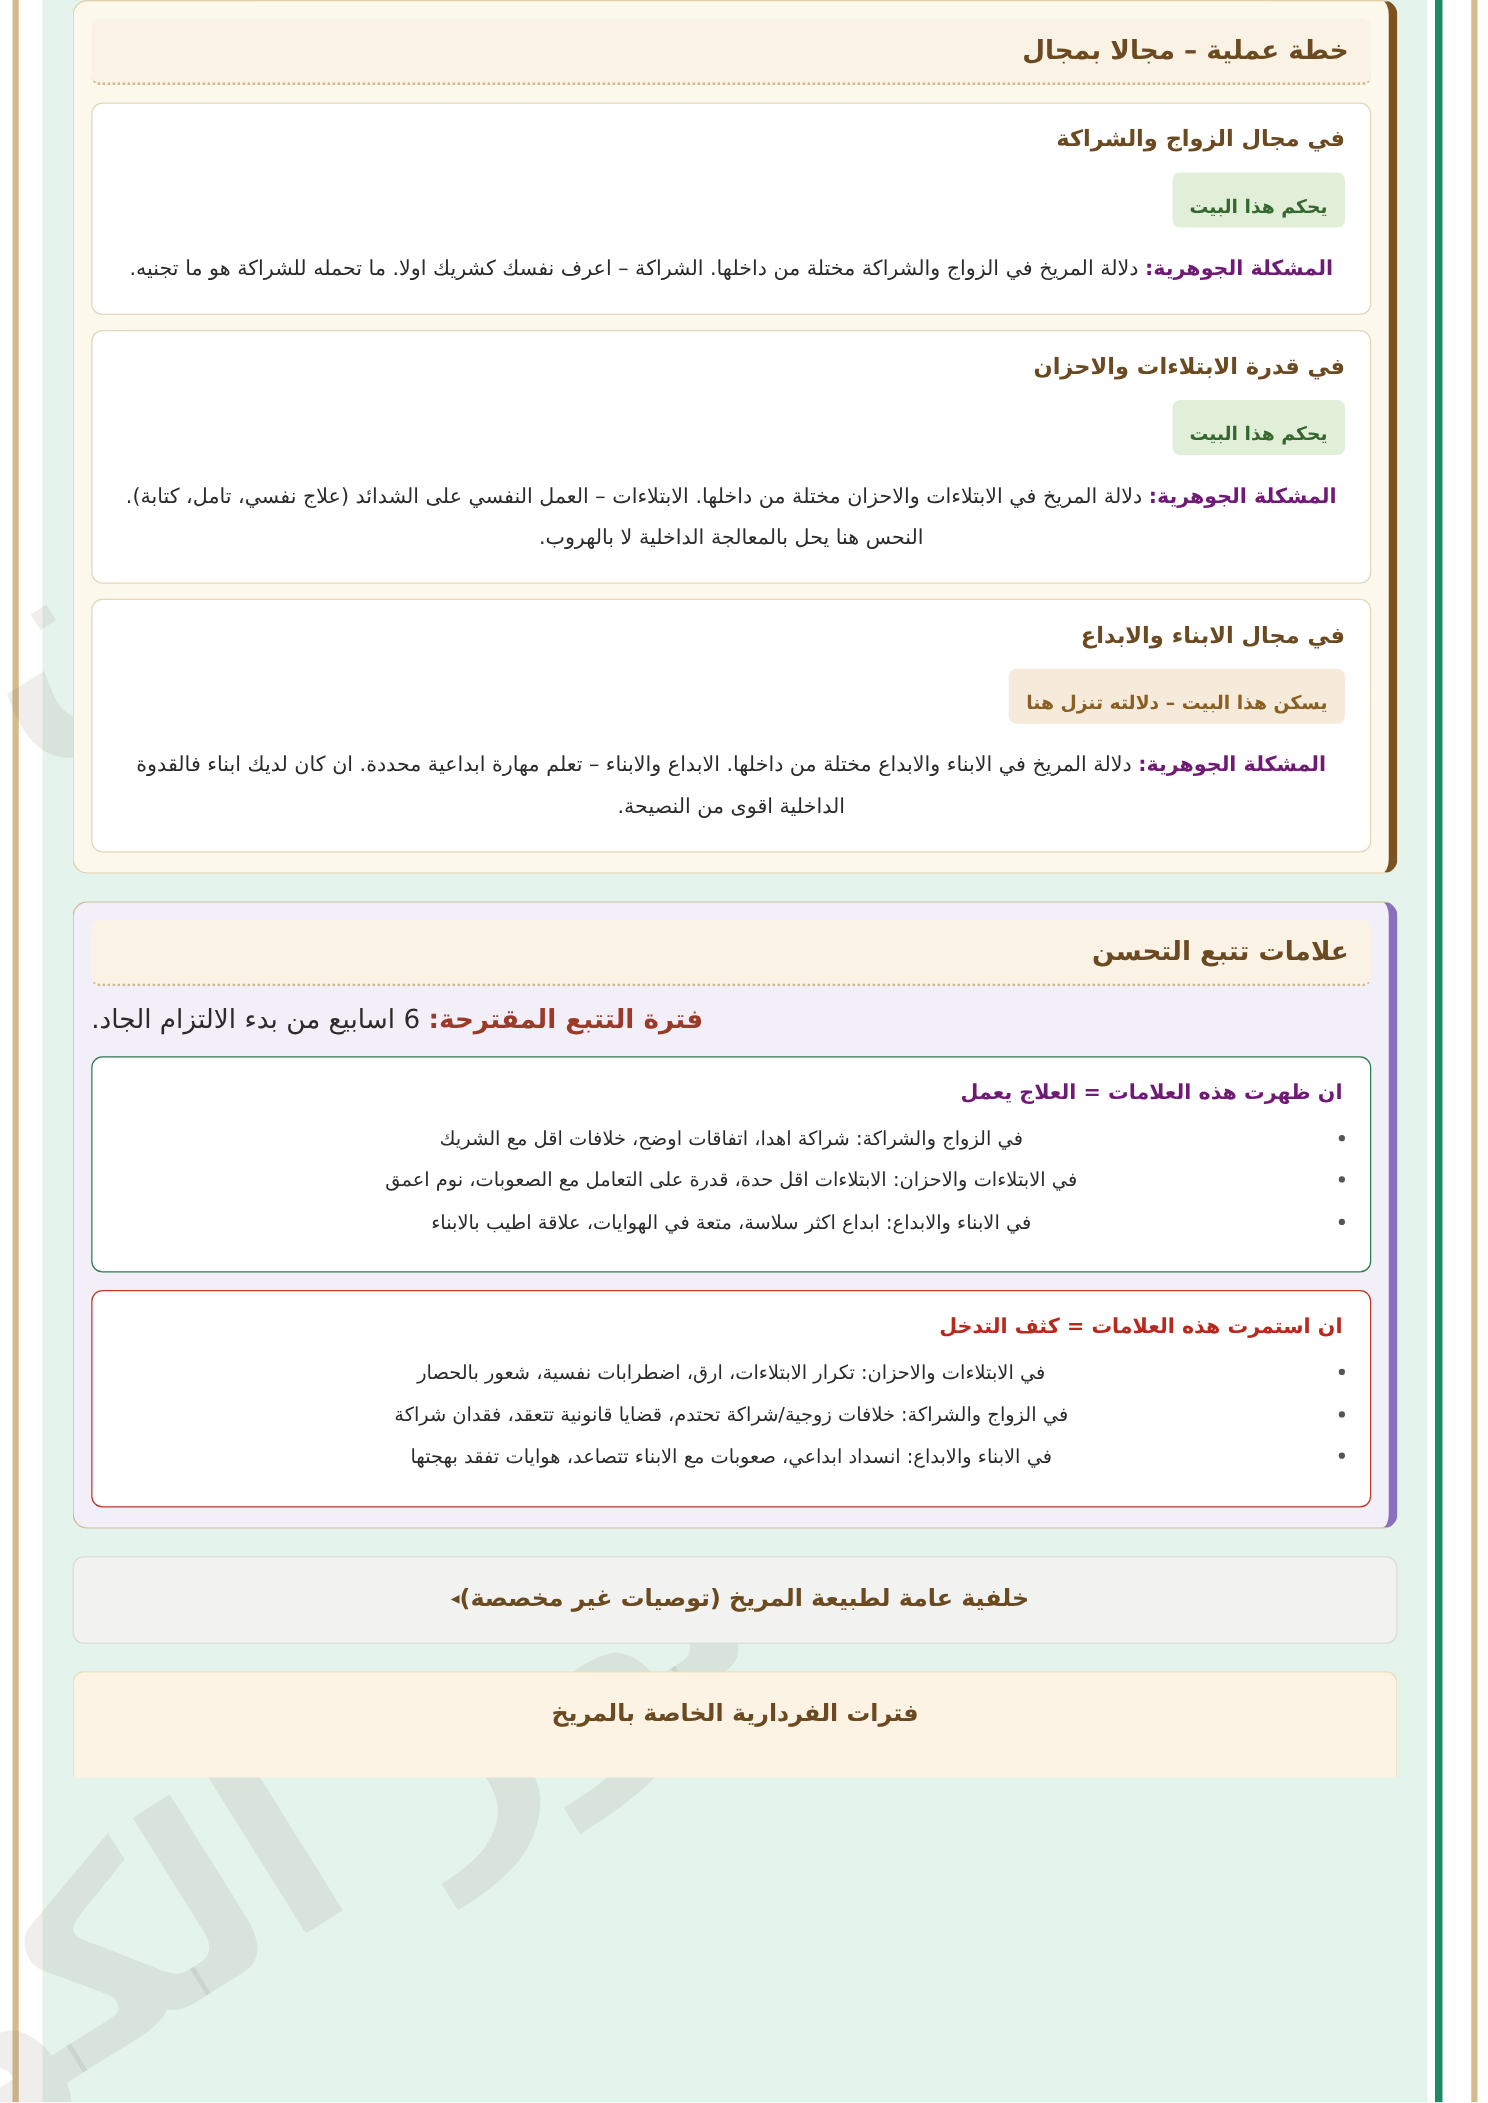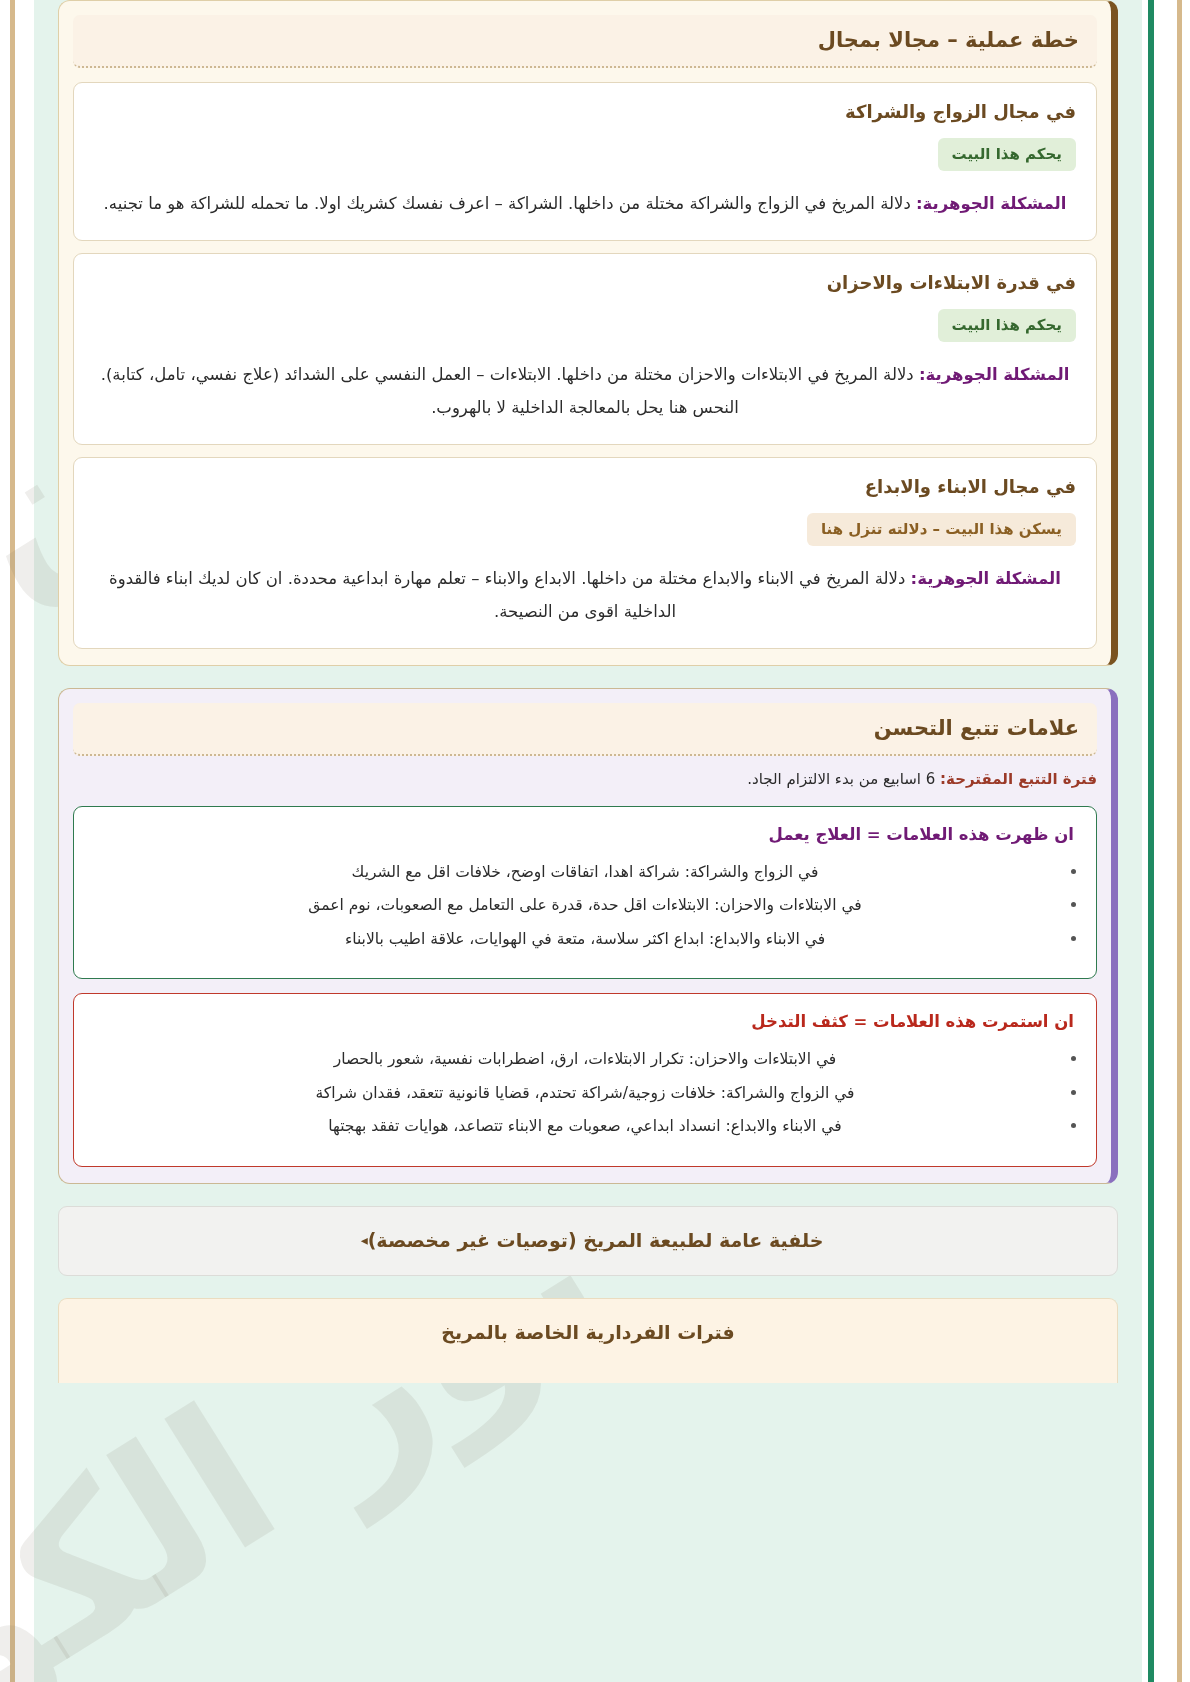--- a/index.html
+++ b/index.html
@@ -136,21 +136,21 @@
     font-weight: bold;
     color: #6b4a21;
     text-align: right;
     margin-bottom: 16px;
   }
 
   .badge {
     display: inline-block;
     font-size: 15px;
     font-weight: bold;
-    padding: 7px 14px 8px 14px;
+    padding: 18px 14px 8px 14px;
     border-radius: 6px;
     margin-bottom: 16px;
   }
   .badge-green {
     background: #e1efd9;
     color: #35682f;
   }
   .badge-tan {
     background: #f6eada;
     color: #8a5f23;
@@ -162,23 +162,23 @@
     color: #2b2b2b;
     text-align: center;
   }
   .problem-line .lbl {
     color: #701a75;
     font-weight: bold;
   }
 
   
   .track-period {
-    font-size: 15px;
+    font-size: 21px;
     color: #2b2b2b;
-    text-align: right;
+    text-align: left;
     margin: 10px 0 18px 0;
   }
   .track-period .lbl {
     color: #9b3a28;
     font-weight: bold;
   }
 
   .signal-box {
     border-radius: 9px;
     padding: 18px 22px 20px 22px;

